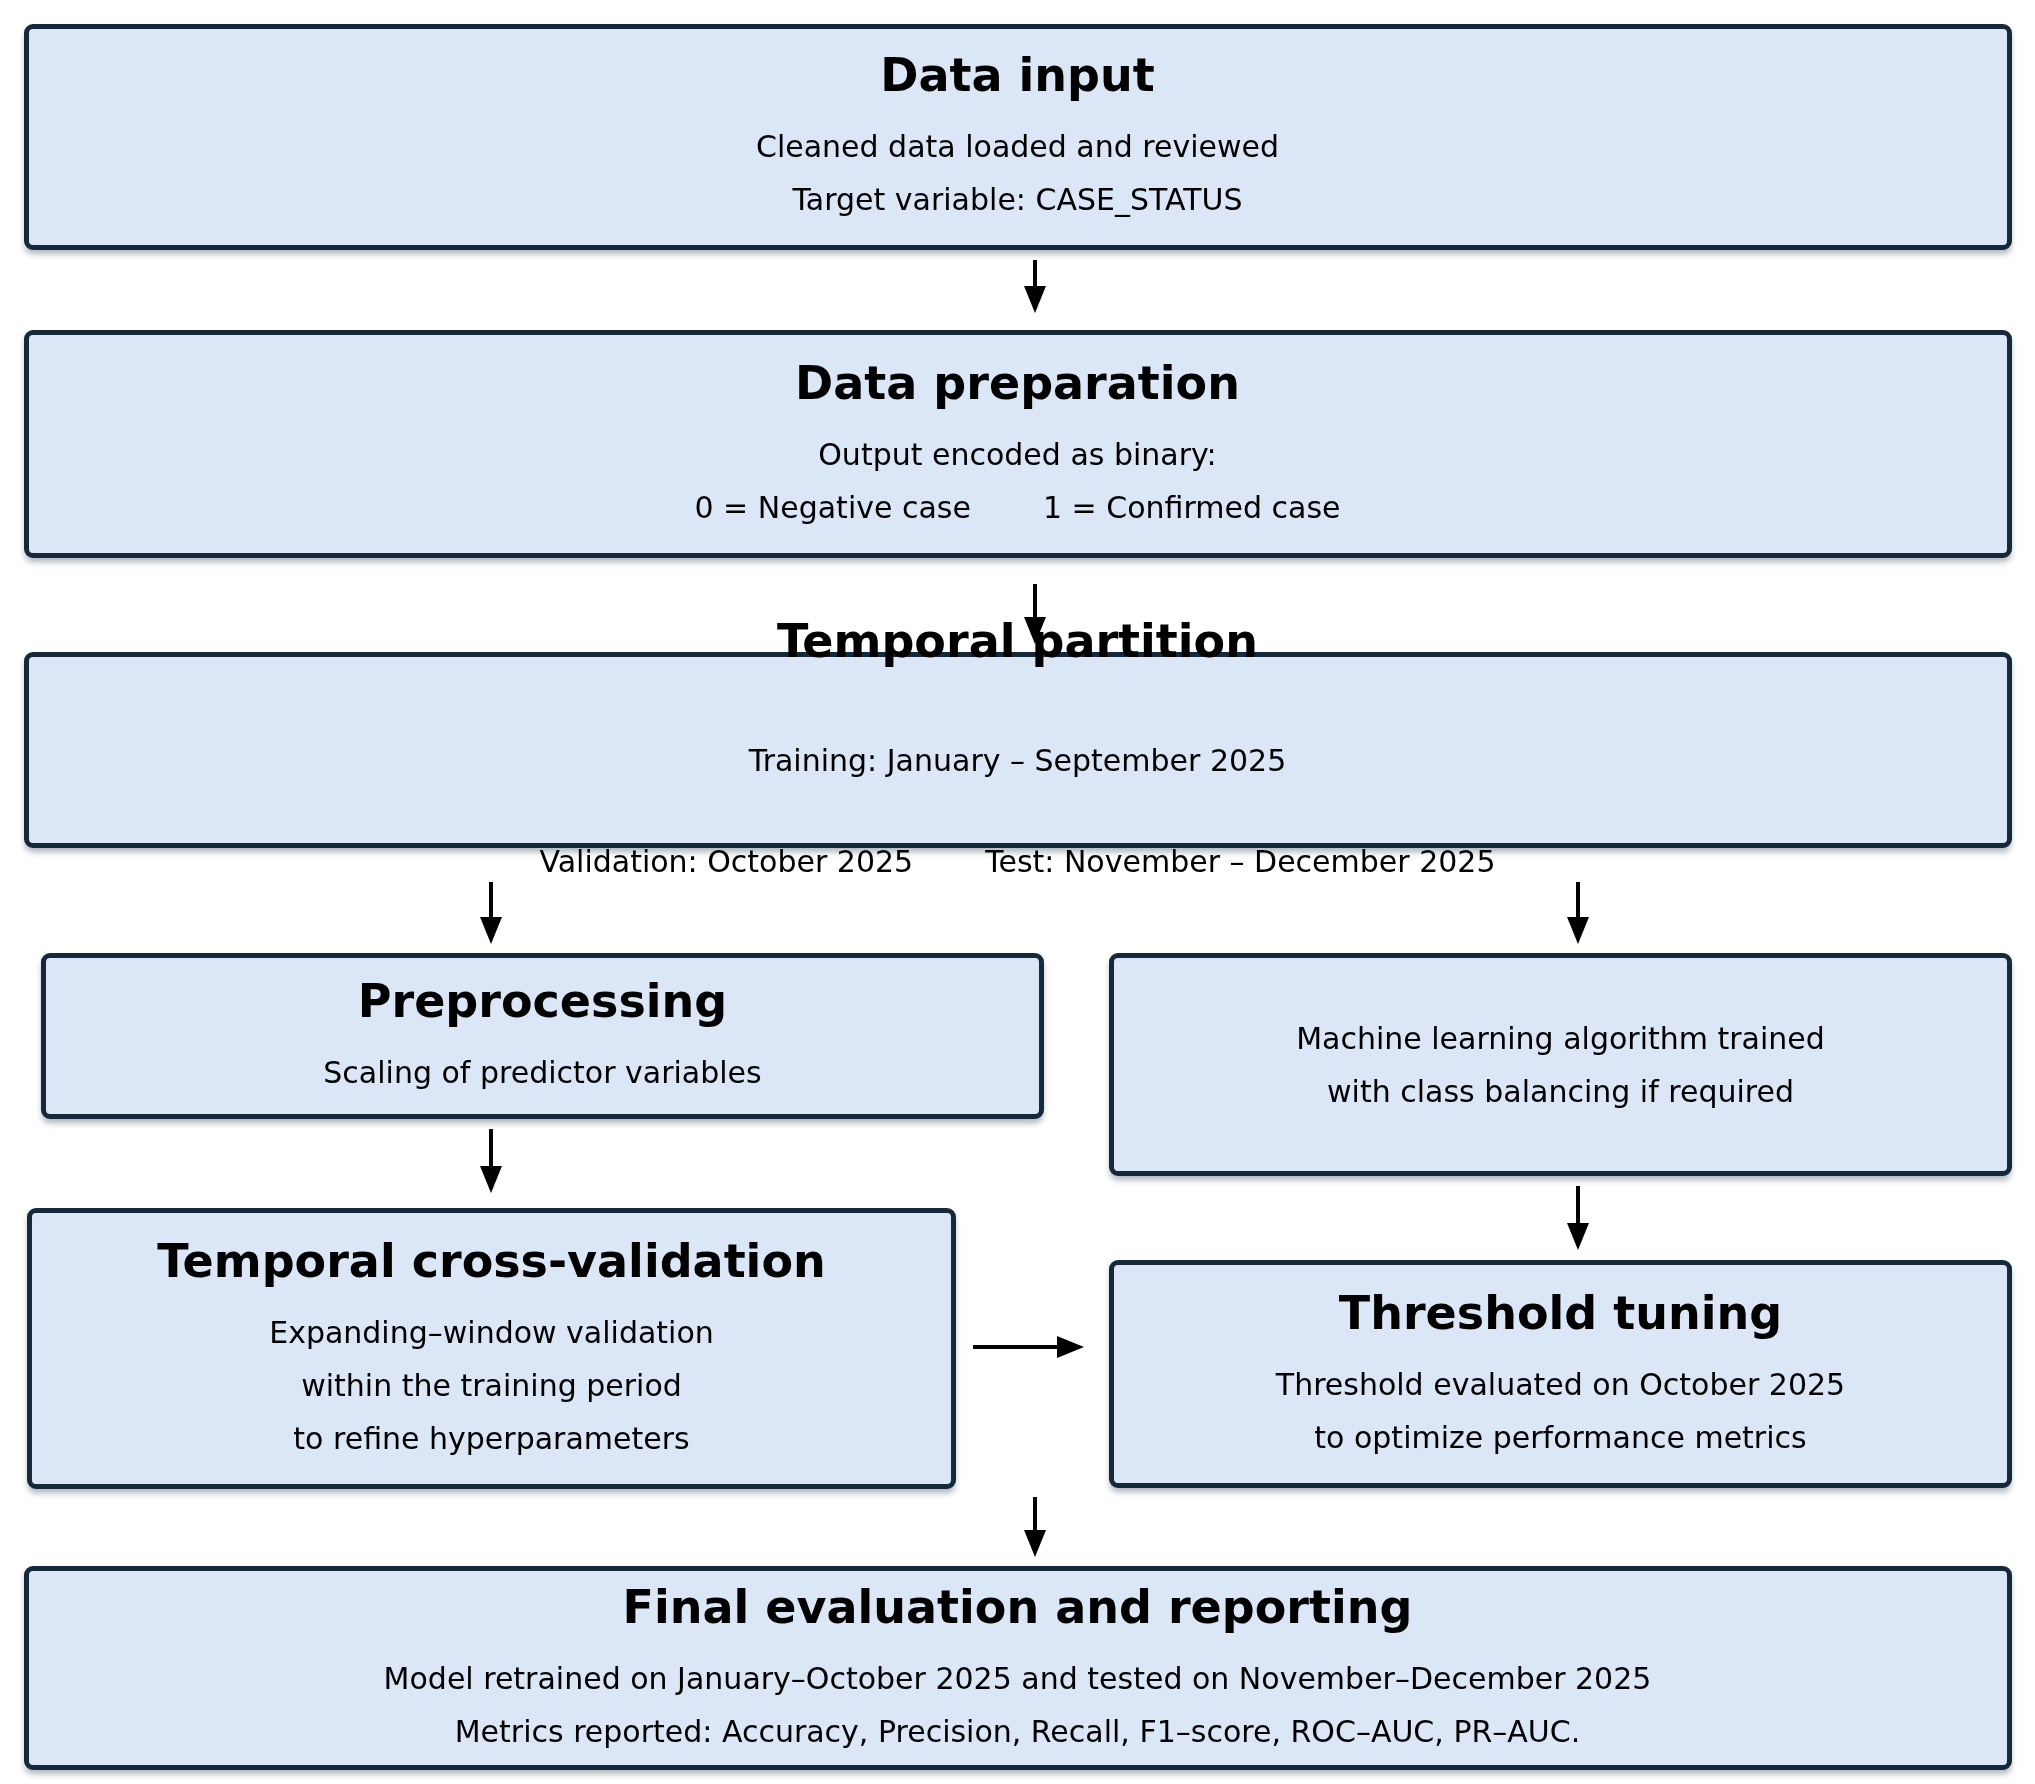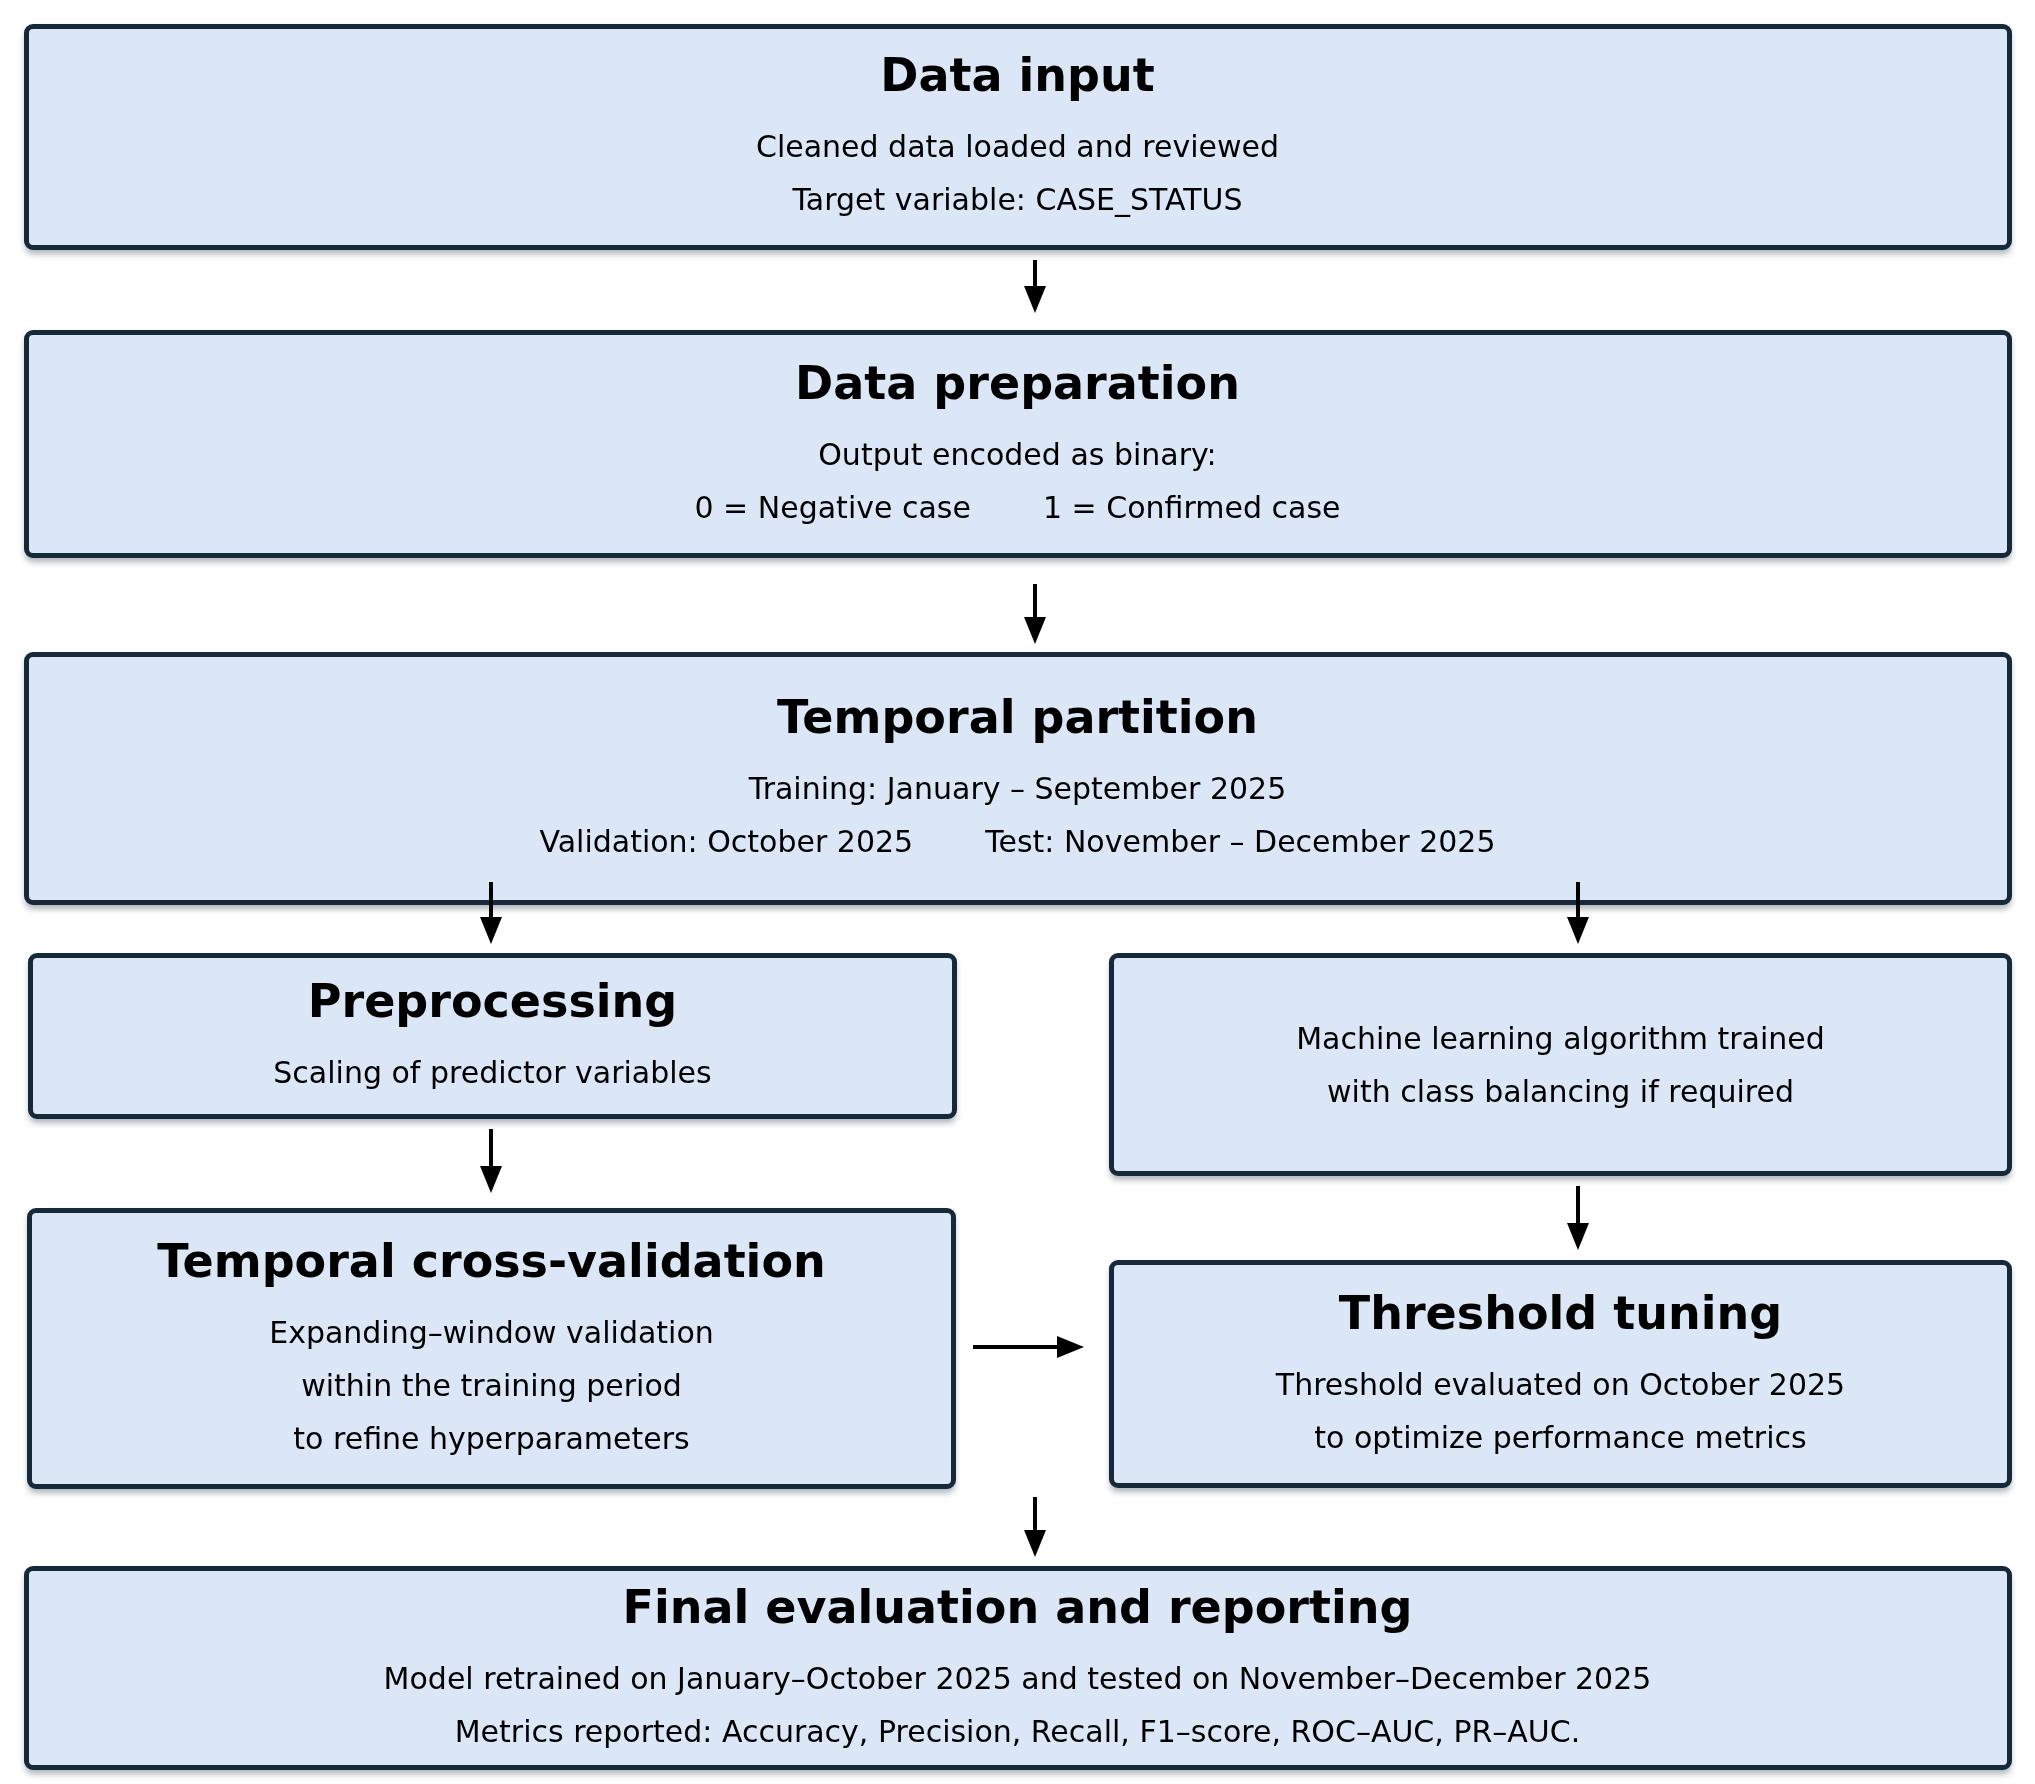--- a/index.html
+++ b/index.html
@@ -111,39 +111,39 @@
       <span>0 = Negative case</span>
       <span>1 = Confirmed case</span>
     </div>
   </section>
 
   <div class="arrow-v" style="left:1023px; top:584px; height:60px;">
     <i class="stem"></i>
     <i class="head"></i>
   </div>
 
-  <section class="box" style="left:23.5px; top:652px; width:1988px; height:253px;">
+  <section class="box" style="left:23.5px; top:652px; width:1988px; height:196px;gap:48px;">
     <h2 class="title">Temporal partition</h2>
     <div class="line">Training: January – September 2025</div>
     <div class="line split-line">
       <span>Validation: October 2025</span>
       <span>Test: November – December 2025</span>
     </div>
   </section>
 
   <div class="arrow-v" style="left:479px; top:882px; height:62px;">
     <i class="stem"></i>
     <i class="head"></i>
   </div>
   <div class="arrow-v" style="left:1566px; top:882px; height:62px;">
     <i class="stem"></i>
     <i class="head"></i>
   </div>
 
-  <section class="box" style="left:28px; top:953px; width:929px; height:166px;">
+  <section class="box" style="left:41px; top:953px; width:1003px; height:166px;">
     <h2 class="title">Preprocessing</h2>
     <div class="line">Scaling of predictor variables</div>
   </section>
 
   <section class="box" style="left:1109px; top:953px; width:903px; height:223px;">
     <div class="line">Machine learning algorithm trained</div>
     <div class="line">with class balancing if required</div>
   </section>
 
   <div class="arrow-v" style="left:479px; top:1129px; height:64px;">

